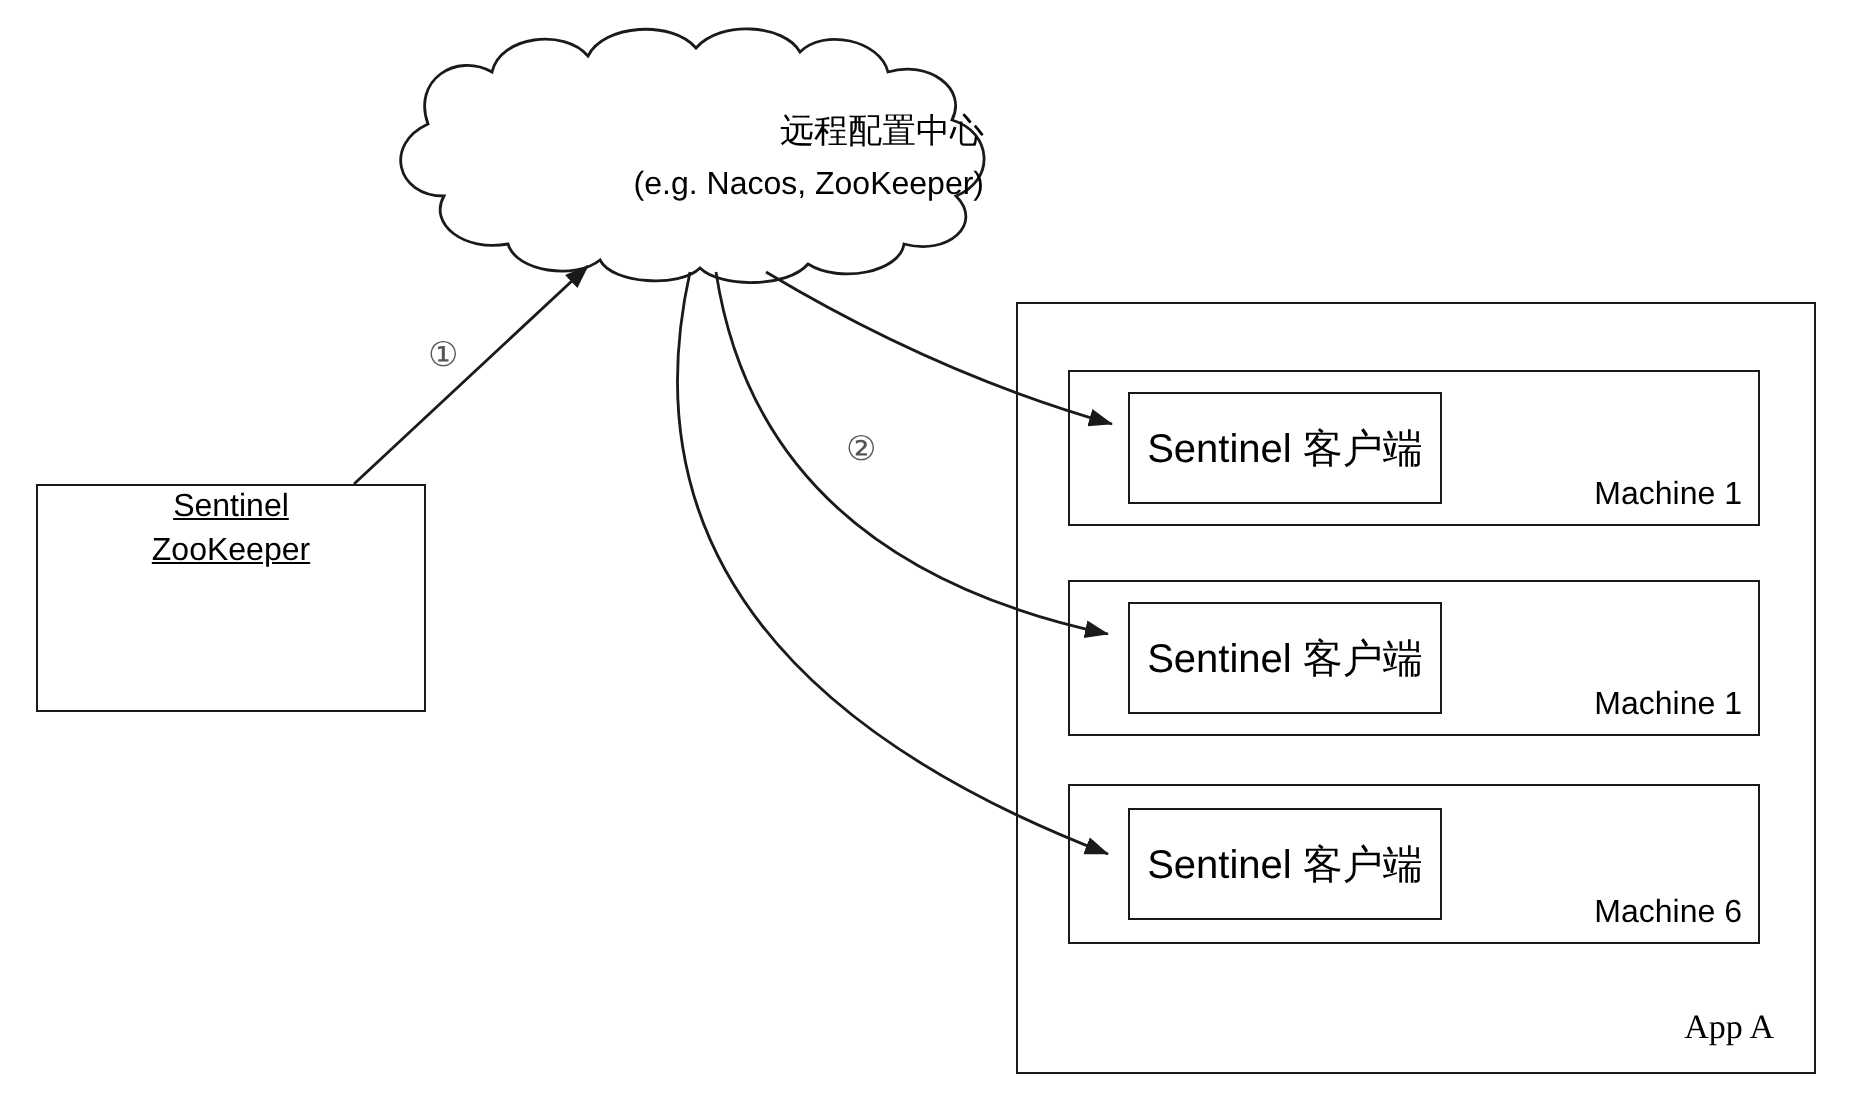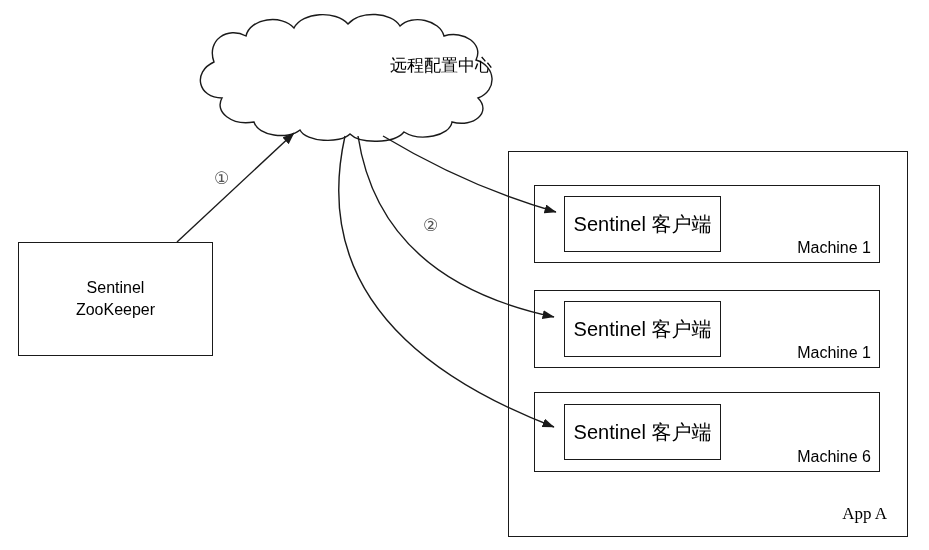--- a/index.html
+++ b/index.html
@@ -18,23 +18,24 @@
   }
   .box {
     position: absolute;
     border: 1.5px solid #1a1a1a;
     background: #ffffff;
     box-sizing: border-box;
   }
   #dashboard-box {
     left: 18px; top: 242px; width: 195px; height: 114px;
     display: flex; flex-direction: column;
-    align-items: center; justify-content: center;
+    align-items: center; 
     font-size: 16px; line-height: 22px;
     z-index: 1;
+    text-decoration: underline;
   }
   #app-box {
     left: 508px; top: 151px; width: 400px; height: 386px;
     z-index: 1;
   }
   .app-label {
     position: absolute;
     right: 20px; bottom: 12px;
     font-size: 17px;
     font-family: Liberation Serif, serif;
@@ -121,20 +122,21 @@
 
     <path d="M 177 242 L 294 133" fill="none" stroke="#1a1a1a" stroke-width="1.4" marker-end="url(#arw)"></path>
 
     <path d="M 383 136 Q 468 187 556 212" fill="none" stroke="#1a1a1a" stroke-width="1.4" marker-end="url(#arw)"></path>
     <path d="M 358 136 Q 380 280 554 317" fill="none" stroke="#1a1a1a" stroke-width="1.4" marker-end="url(#arw)"></path>
     <path d="M 345 136 Q 302 330 554 427" fill="none" stroke="#1a1a1a" stroke-width="1.4" marker-end="url(#arw)"></path>
   </svg>
 
   <div id="cloud-text">
     <span id="cloud-title">远程配置中心</span>
+    <span id="cloud-subtitle">(e.g. Nacos, ZooKeeper)</span>
   </div>
 
   <span id="step1-label" class="step-label">①</span>
   <span id="step2-label" class="step-label">②</span>
 
   <div id="dashboard-box" class="box">
     <span>Sentinel</span>
     <span>ZooKeeper</span>
   </div>
 

